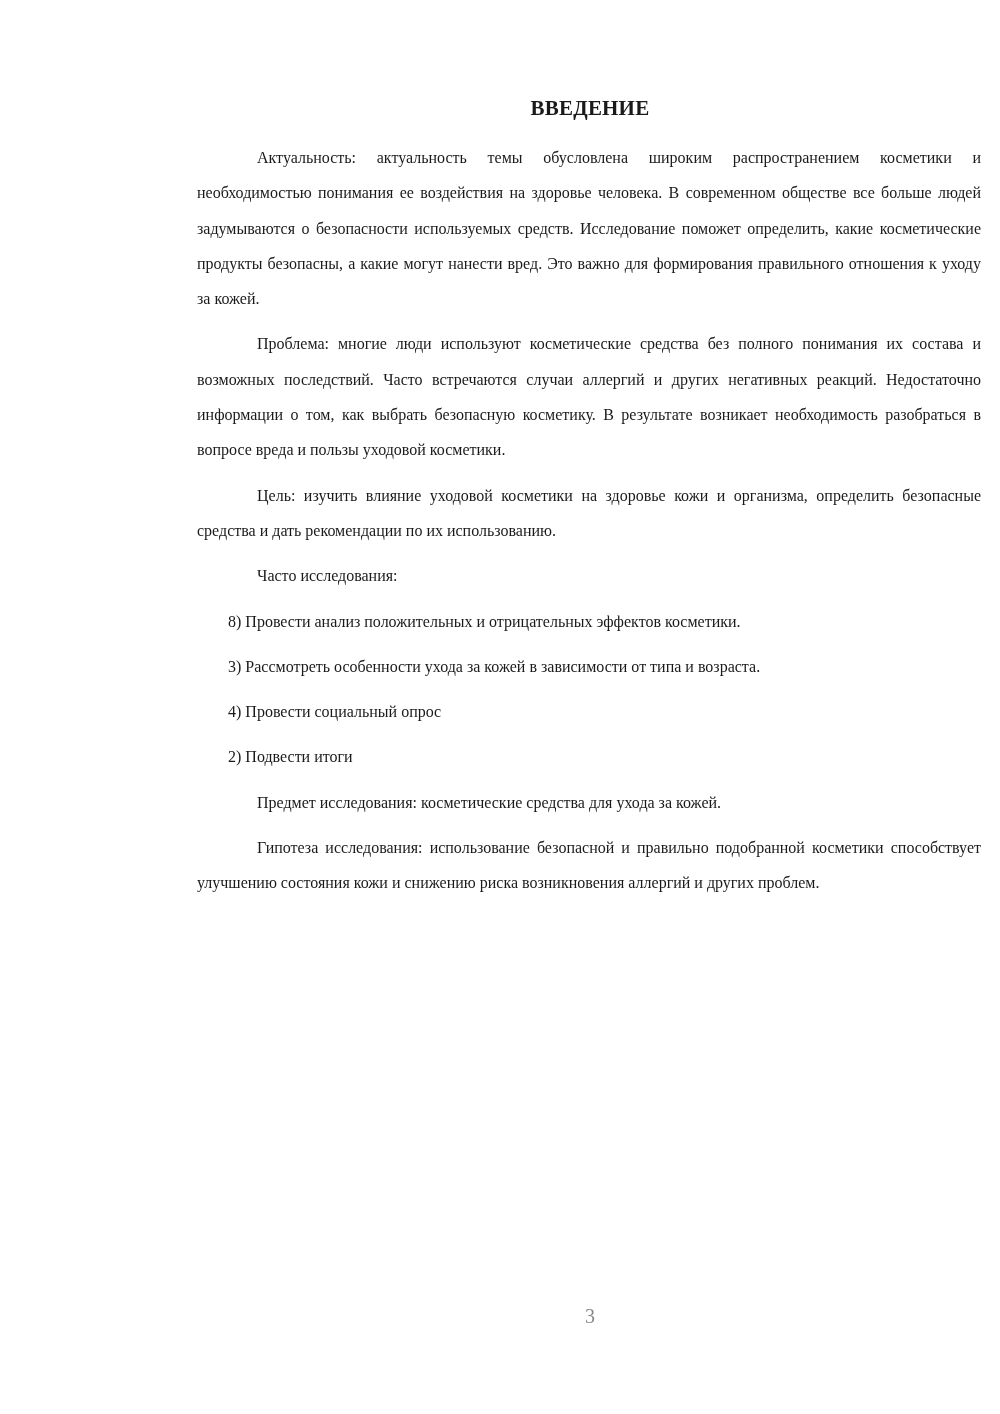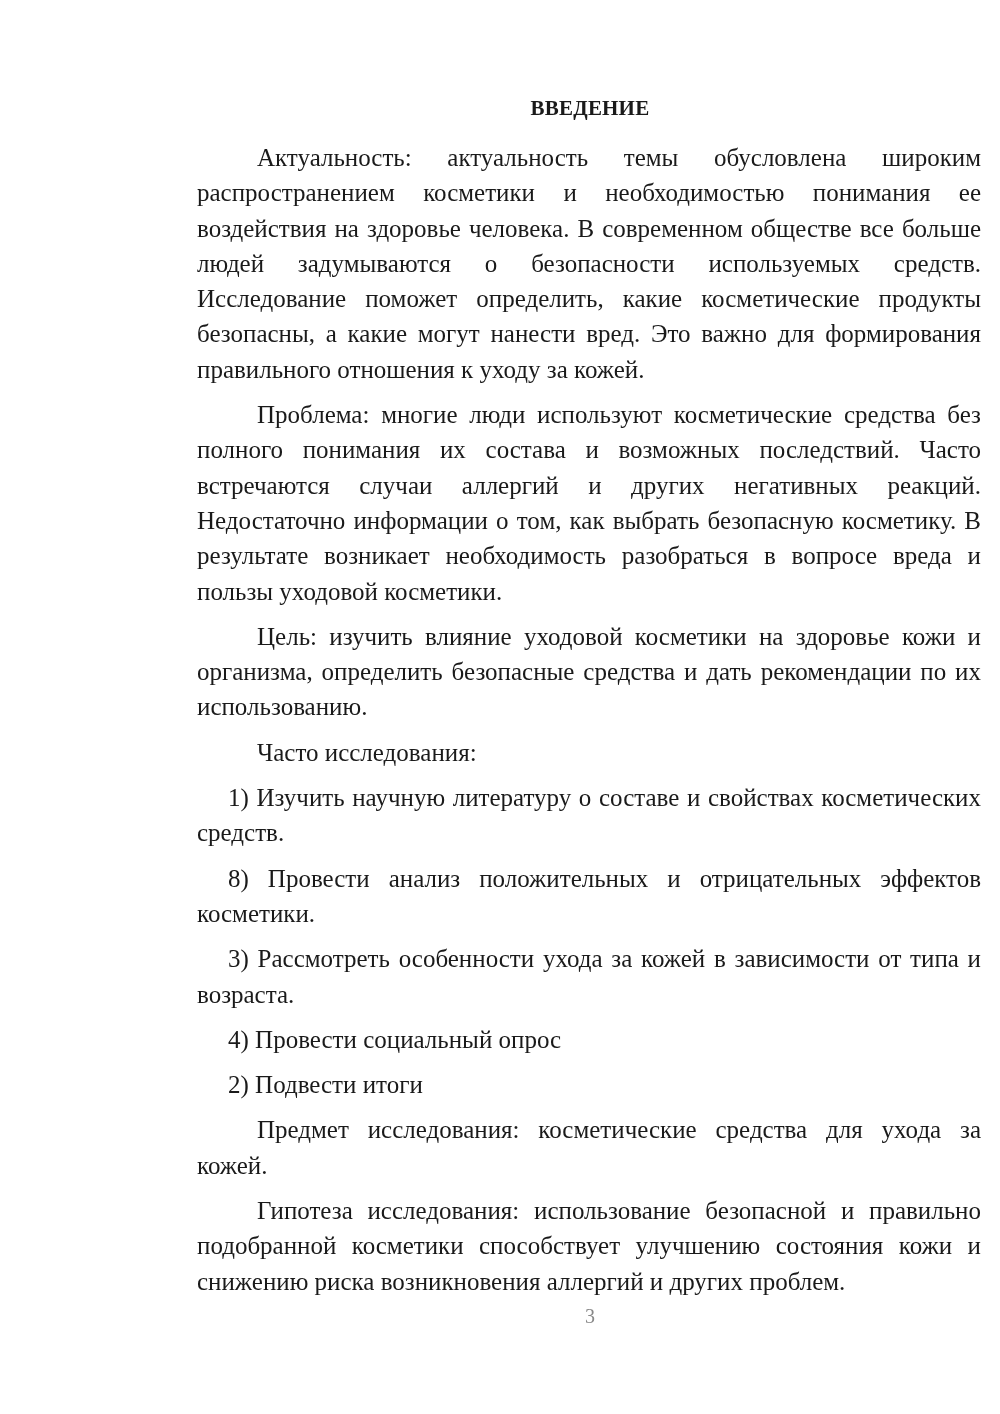--- a/index.html
+++ b/index.html
@@ -1,21 +1,21 @@
 <!DOCTYPE html>
 <html><head>
 <meta charset="utf-8">
 <style>
   html, body { margin:0; padding:0; background:#ffffff; }
   body { width:1000px; height:1414px; position:relative; overflow:hidden;
          font-family:"Liberation Serif", "DejaVu Serif", serif; color:#1a1a1a; }
   .page { position:absolute; left:16px; top:0; width:1000px; height:1414px; background:#fff;margin-left:38px; }
   .title { position:absolute; left:0; width:1072px; top:96px; text-align:center;
            font-weight:bold; font-size:21px; letter-spacing:0.2px; }
-  .content { position:absolute; left:143px; width:784px; top:140px; font-size:25px; line-height:35.3px; }
+  .content { position:absolute; left:143px; width:784px; top:140px; font-size:16px; line-height:35.3px; }
   .p { margin:0; text-align:justify; text-align-last:left; text-indent:60px; }
   .gap { height:10px; }
   .li { margin:0; text-align:justify; text-align-last:left; text-indent:31px; }
   .sp { margin-bottom:10px; }
   .pagenum { position:absolute; left:0; width:1072px; top:1305px; text-align:center;
              font-size:20px; color:#888; }
 </style>
 </head>
 <body>
 
@@ -25,21 +25,20 @@
   <div class="content">
     <p class="p">Актуальность: актуальность темы обусловлена широким распространением косметики и необходимостью понимания ее воздействия на здоровье человека. В современном обществе все больше людей задумываются о безопасности используемых средств. Исследование поможет определить, какие косметические продукты безопасны, а какие могут нанести вред. Это важно для формирования правильного отношения к уходу за кожей.</p>
     <div class="gap"></div>
     <p class="p">Проблема: многие люди используют косметические средства без полного понимания их состава и возможных последствий. Часто встречаются случаи аллергий и других негативных реакций. Недостаточно информации о том, как выбрать безопасную косметику. В результате возникает необходимость разобраться в вопросе вреда и пользы уходовой косметики.</p>
     <div class="gap"></div>
     <p class="p">Цель: изучить влияние уходовой косметики на здоровье кожи и организма, определить безопасные средства и дать рекомендации по их использованию.</p>
     <div class="gap"></div>
     <p class="p">Часто исследования:</p>
     <div class="gap"></div>
     <div>
-      <p class="li sp">1) Изучить научную литературу о составе и свойствах косметических средств.</p>
       <p class="li sp">8) Провести анализ положительных и отрицательных эффектов косметики.</p>
       <p class="li sp">3) Рассмотреть особенности ухода за кожей в зависимости от типа и возраста.</p>
       <p class="li sp">4) Провести социальный опрос</p>
       <p class="li sp">2) Подвести итоги</p>
     </div>
     <p class="p sp">Предмет исследования: косметические средства для ухода за кожей.</p>
     <p class="p">Гипотеза исследования: использование безопасной и правильно подобранной косметики способствует улучшению состояния кожи и снижению риска возникновения аллергий и других проблем.</p>
   </div>
 
   <div class="pagenum">3</div>

